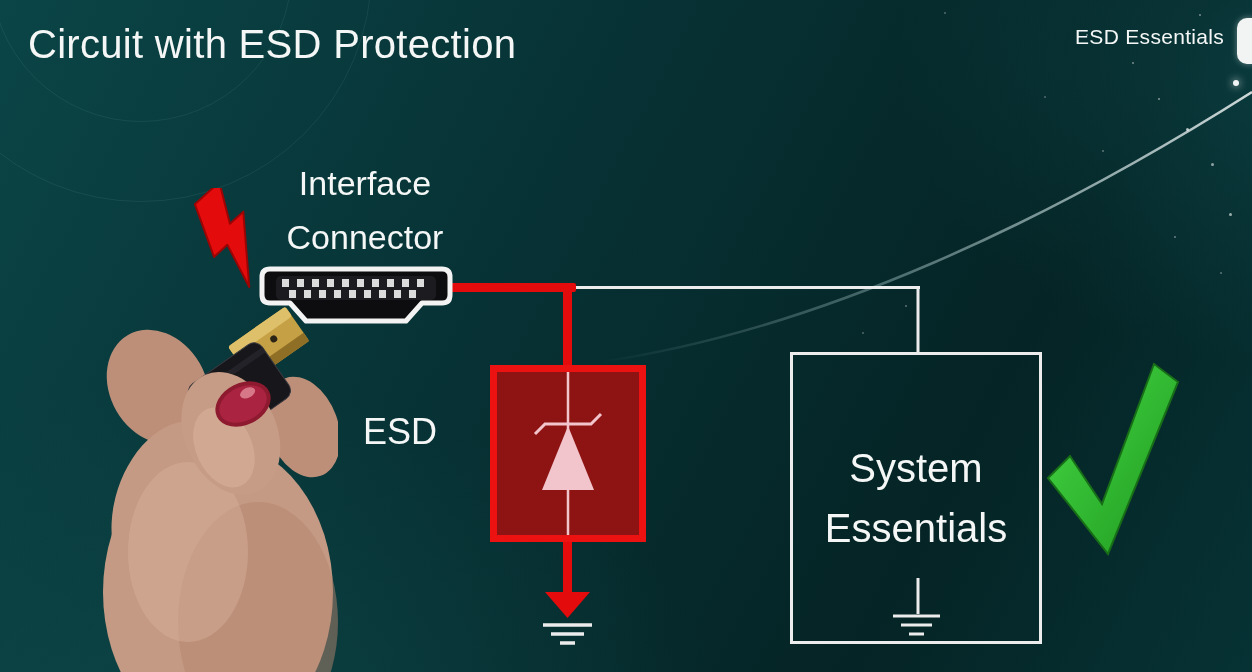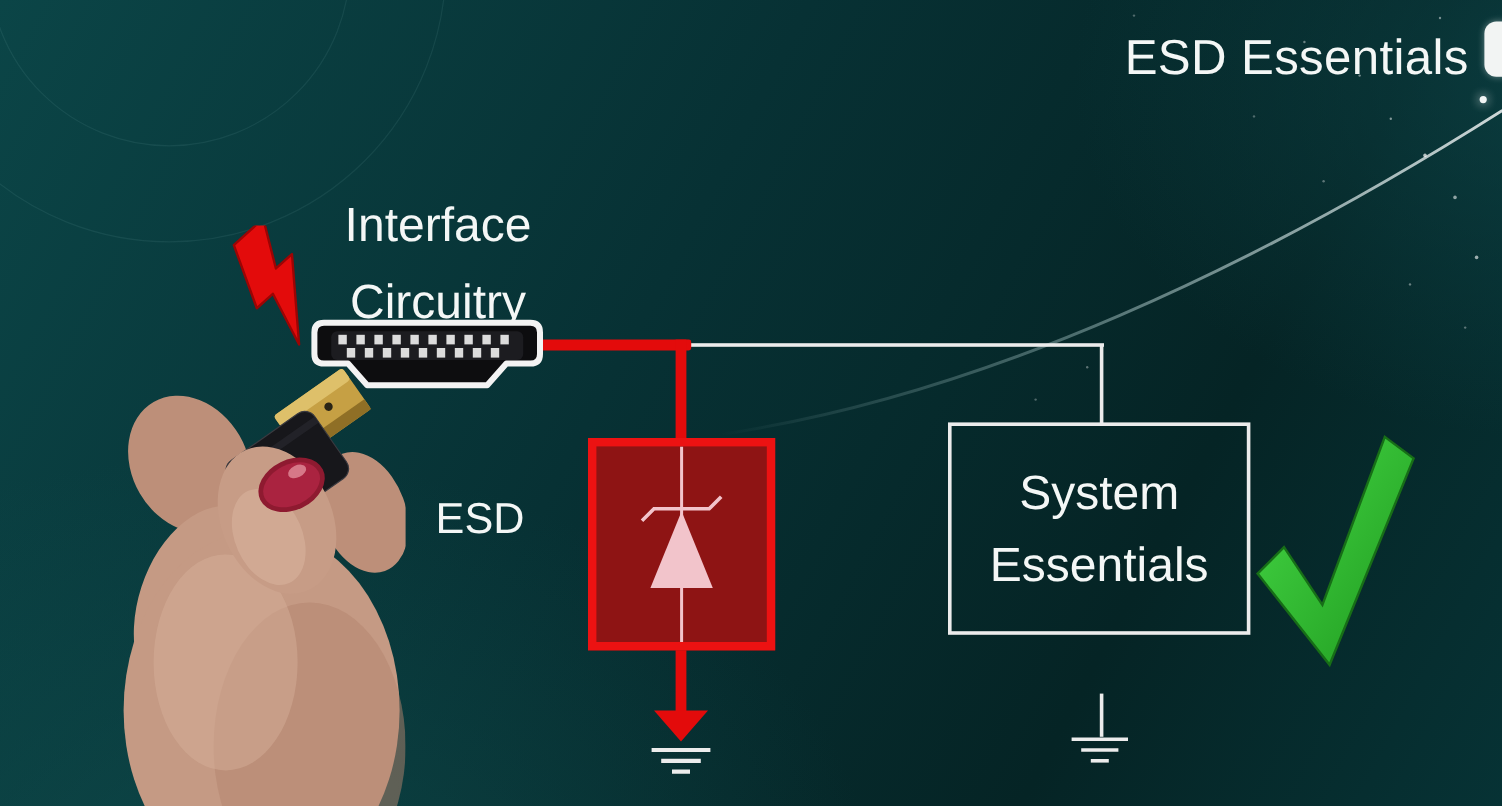--- a/index.html
+++ b/index.html
@@ -7,29 +7,29 @@
     position:relative;width:1252px;height:672px;overflow:hidden;
     font-family:"Liberation Sans", sans-serif;
     background:
       radial-gradient(ellipse 900px 600px at 15% 110%, rgba(16,80,80,.55) 0%, rgba(16,80,80,0) 60%),
       radial-gradient(ellipse 700px 500px at 105% 10%, rgba(14,74,78,.6) 0%, rgba(14,74,78,0) 60%),
       linear-gradient(118deg, var(--bg-teal-light,#0b4547) 0%, var(--bg-teal,#073134) 42%, #052425 75%, #07383b 110%);
     color:var(--text-white,#f4f7f6);
   }
   .abs{position:absolute;}
   .title{left:28px;top:22px;font-size:40px;font-weight:500;letter-spacing:.3px;}
-  .brand{top:25px;right:28px;font-size:41px;font-weight:400;letter-spacing:.3px;}
+  .brand{top:25px;right:28px;font-size:21px;font-weight:400;letter-spacing:.3px;}
   .brand-logo{top:18px;right:-3px;width:18px;height:46px;background:#f2f4f3;border-radius:10px 0 0 10px;box-shadow:0 0 6px rgba(255,255,255,.4);}
   .arc{border-radius:50%;border:1px solid rgba(150,215,215,.09);}
   .star{position:absolute;border-radius:50%;background:#fff;}
   .lbl{line-height:1.6;text-align:center;}
-  .lbl-connector{left:240px;top:156px;width:250px;font-size:40px;}
+  .lbl-connector{left:240px;top:156px;width:250px;font-size:34px;}
   .lbl-diode{left:320px;top:404px;width:160px;font-size:36px;text-align:center;line-height:1.55;}
   .system-box{
-    left:790px;top:352px;width:252px;height:177px;box-sizing:border-box;
+    left:790px;top:352px;width:252px;height:292px;box-sizing:border-box;
     border:3px solid var(--wire-white,#ececec);
     display:flex;flex-direction:column;justify-content:center;align-items:center;
     font-size:40px;line-height:1.5;
   }
   .diode-box{
     left:490px;top:365px;width:156px;height:177px;box-sizing:border-box;
     background:var(--diode-fill,#8e1414);
     border:7px solid var(--diode-border,#ec1212);
   }
   .fill-red{fill:var(--accent-red,#e30b0b);}
@@ -113,26 +113,27 @@
   <div class="abs diode-box">
     <svg width="142" height="163" viewBox="0 0 142 163">
       <line class="stroke-sym" x1="71" y1="0" x2="71" y2="163" stroke-width="2.5"></line>
       <polyline class="stroke-sym" points="38,62 48,52 94,52 104,42" fill="none" stroke-width="3"></polyline>
       <polygon class="fill-sym" points="71,54 45,118 97,118"></polygon>
     </svg>
   </div>
 
   <div class="abs lbl lbl-connector">
     <div>Interface</div>
-    <div>Circuitry</div>
+    <div>Connector</div>
   </div>
   <div class="abs lbl-diode">
     <div>ESD</div>
   </div>
 
+  <div class="abs title">Circuit with ESD Protection</div>
   <div class="abs brand">ESD Essentials</div>
   <div class="abs brand-logo"></div>
 
   <svg class="abs" style="left:78px;top:292px;" width="260" height="380" viewBox="0 0 260 380">
 
     <ellipse cx="80" cy="95" rx="48" ry="60" fill="#bd8f79" transform="rotate(-30 80 95)"></ellipse>
     <ellipse cx="95" cy="215" rx="58" ry="88" fill="#c59a84" transform="rotate(18 95 215)"></ellipse>
     <ellipse cx="140" cy="300" rx="115" ry="150" fill="#c59a84"></ellipse>
     <ellipse cx="180" cy="330" rx="80" ry="120" fill="#b3836e" opacity="0.5"></ellipse>
     <ellipse cx="110" cy="260" rx="60" ry="90" fill="#d8b29c" opacity="0.45"></ellipse>

